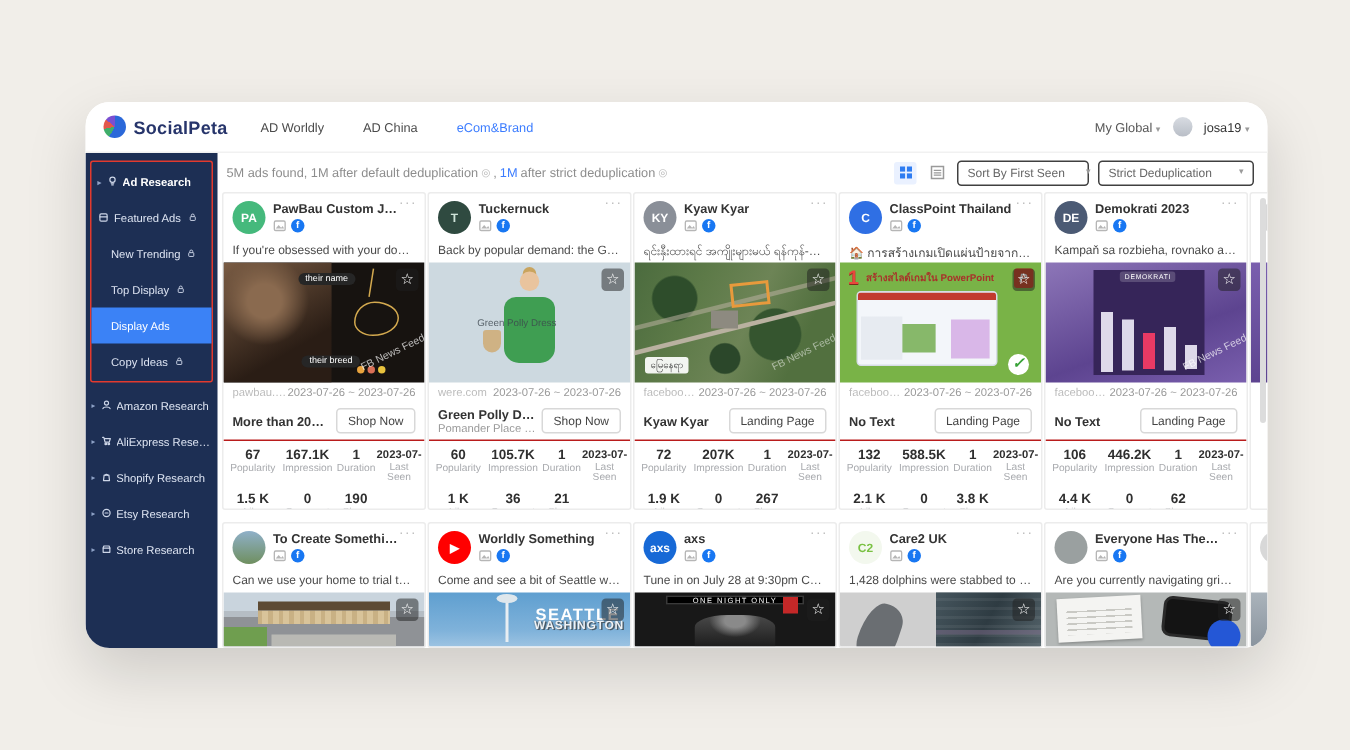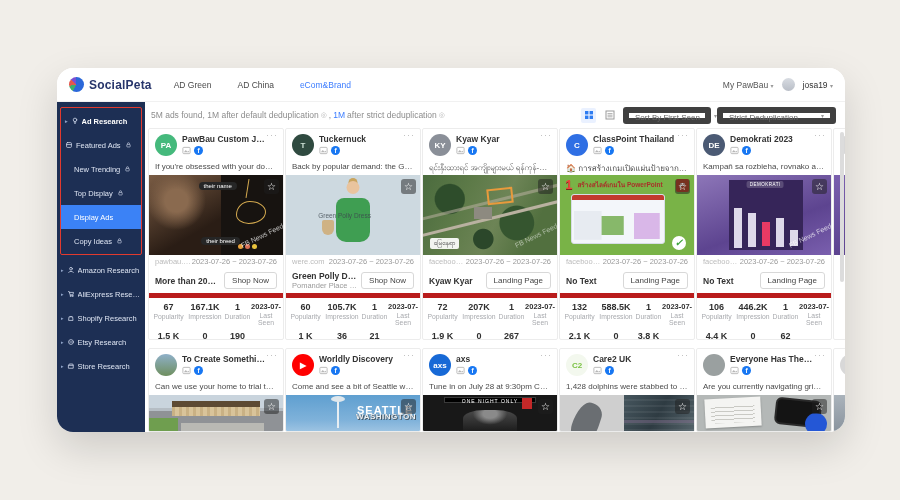--- a/index.html
+++ b/index.html
@@ -38,23 +38,23 @@
   .slabel{overflow:hidden;text-overflow:ellipsis}
   
   .content{flex:1;min-width:0;position:relative;padding-left:3px;display:flex;flex-direction:column}
   .toolbar{height:26px;flex:0 0 26px;display:flex;align-items:center;padding:0 9px 0 3px;font-size:8.5px;color:#8d8d8d}
   .results{display:flex;align-items:center;gap:2px;white-space:nowrap}
   .results .hl{color:#3b7cff}
   .eye{color:#b5b5b5;font-size:7px;cursor:pointer}
   .controls{margin-left:auto;display:flex;align-items:center;gap:6px}
   .toggle{width:15px;height:15px;border-radius:2px;display:flex;align-items:center;justify-content:center;cursor:pointer;border:0;background:transparent;padding:0}
   .toggle.grid-on{background:#eaf1ff}
-  .select{height:17px;border:6px solid #404040;border-radius:3px;background:#fff;display:flex;justify-content:space-between;padding:0 6px;font-size:8px;color:#666;gap:14px;cursor:pointer;white-space:nowrap}
+  .select{height:17px;border:1px solid #404040;border-radius:3px;background:#fff;display:flex;align-items:center;justify-content:space-between;padding:0 6px;font-size:8px;color:#666;gap:14px;cursor:pointer;white-space:nowrap}
   .select.sort{width:88px}
-  .select.dedup{width:119px}
+  .select.dedup{width:104px}
   .grid-row{display:flex;gap:1px;overflow:hidden}
   .grid-row.r1{height:212px;flex:0 0 212px}
   .grid-row.r2{margin-top:8px;flex:1;min-height:0}
   .scrollbar{position:absolute;right:1px;top:30px;width:4px;height:150px;border-radius:2px;background:#dcdcdc}
   
   .card{width:136px;flex:0 0 136px;background:#fff;border:1px solid #ececec;border-radius:2px;display:flex;flex-direction:column;overflow:hidden}
   .chead{position:relative;height:32px;flex:0 0 32px;padding:4px 6px 0}
   .avatar{position:absolute;left:6px;top:5px;width:22px;height:22px;border-radius:50%;color:#fff;font-size:8px;font-weight:700;display:flex;align-items:center;justify-content:center;overflow:hidden}
   .ctitle{position:absolute;left:33px;top:5px;width:84px;font-size:8.5px;font-weight:700;color:#333;white-space:nowrap;overflow:hidden;text-overflow:ellipsis;cursor:pointer}
   .cmenu{position:absolute;right:5px;top:1px;color:#bbb;font-size:9px;letter-spacing:1px;cursor:pointer}
@@ -70,21 +70,21 @@
   .lbl1,.lbl2,.cap{position:absolute;z-index:3;white-space:nowrap}
   .wm:empty,.lbl1:empty,.lbl2:empty,.cap:empty,.psub:empty,.cta:empty{display:none}
   .cmeta{height:13px;flex:0 0 13px;display:flex;align-items:center;justify-content:space-between;padding:0 6px;font-size:7.5px}
   .dom{color:#bcbcbc;overflow:hidden;text-overflow:ellipsis;white-space:nowrap;cursor:pointer}
   .dates{color:#9a9a9a;white-space:nowrap}
   .cprod{height:25px;flex:0 0 25px;display:flex;align-items:center;gap:4px;padding:1px 6px}
   .pcol{flex:1;min-width:0;display:flex;flex-direction:column;justify-content:center}
   .ptitle{font-size:8.5px;font-weight:600;color:#333;white-space:nowrap;overflow:hidden;text-overflow:ellipsis}
   .psub{font-size:7.5px;color:#9a9a9a;white-space:nowrap;overflow:hidden;text-overflow:ellipsis}
   .cta{font-size:8px;padding:3px 7px;border:1px solid #d8d8d8;border-radius:3px;background:#fff;color:#444;white-space:nowrap;cursor:pointer}
-  .cstats{flex:1;display:grid;grid-template-columns:27% 29% 21% 23%;padding:4px 2px 0;row-gap:5px;border-top:5px solid #b91c1c}
+  .cstats{flex:1;display:grid;grid-template-columns:27% 29% 21% 23%;padding:4px 2px 0;row-gap:5px;border-top:1px solid #b91c1c}
   .cell{text-align:center;overflow:hidden}
   .cell b{display:block;font-size:9px;font-weight:700;color:#2f2f2f;white-space:nowrap}
   .cell b.sm{font-size:7.5px}
   .cell i{display:block;font-style:normal;font-size:6.8px;color:#a8aaae;margin-top:1px}
   .partial .ctext,.partial .cmeta,.partial .cprod,.partial .cstats,.partial .ptypes{visibility:hidden}
   
   .img-dog{background:#171310}
   .img-dog .d1{left:0;top:0;width:54%;height:100%;background:radial-gradient(circle at 38% 32%,#8a6a4f 0 16%,rgba(0,0,0,0) 42%),linear-gradient(150deg,#7a5c44,#2a1d15 70%)}
   .img-dog .d2{right:13%;top:32%;width:30px;height:23px;border:1px solid #d3a94f;border-radius:46% 54% 58% 42%/60% 48% 52% 40%}
   .img-dog .d3{right:26%;top:5%;width:1px;height:24%;background:#d3a94f;transform:rotate(9deg)}
@@ -141,26 +141,26 @@
 </head>
 <body>
 
 <div class="stage">
   <div class="app">
 
     <header class="topbar">
       <span class="logo-mark"></span>
       <span class="brand">SocialPeta</span>
       <nav class="nav-links">
-        <span class="nav-link">AD Green</span>
+        <span class="nav-link">AD Worldly</span>
         <span class="nav-link">AD China</span>
         <span class="nav-link active">eCom&amp;Brand</span>
       </nav>
       <div class="top-right">
-        <span><span>My PawBau</span> <span class="caret">▾</span></span>
+        <span><span>My Global</span> <span class="caret">▾</span></span>
         <span class="user-avatar"></span>
         <span class="username"><span>josa19</span> <span class="caret">▾</span></span>
       </div>
     </header>
 
     <div class="appbody">
 
       <aside class="sidebar">
         <div class="side-group">
           <div class="sitem main">
@@ -680,21 +680,21 @@
       <i class="d2"></i>
       <i class="d3"></i>
 
       <button class="star">☆</button>
     </div>
   </article>
 
   <article class="card">
     <div class="chead">
       <span class="avatar" style="background: rgb(255, 0, 0); color: rgb(255, 255, 255);">▶</span>
-      <span class="ctitle">Worldly Discovery</span>
+      <span class="ctitle">Worldly Something</span>
       <span class="cmenu">···</span>
       <span class="ptypes">
         <svg class="media-icon" viewBox="0 0 10 10">
                     <rect x="1" y="1.5" width="8" height="7" rx="1" fill="none" stroke="#b6b6b6" stroke-width="1"></rect>
                     <path d="M2 7 L4.2 4.5 L6 6.4 L7.2 5.2 L8.2 7 Z" fill="#b6b6b6"></path>
                   </svg>
         <span class="fb">f</span>
       </span>
     </div>
     <div class="ctext">Come and see a bit of Seattle waterfront an...</div>

